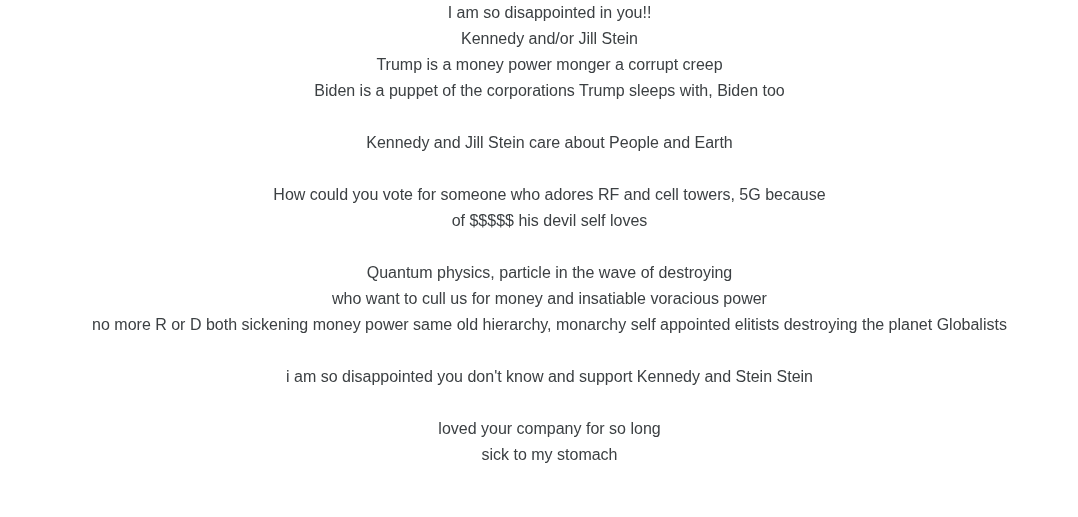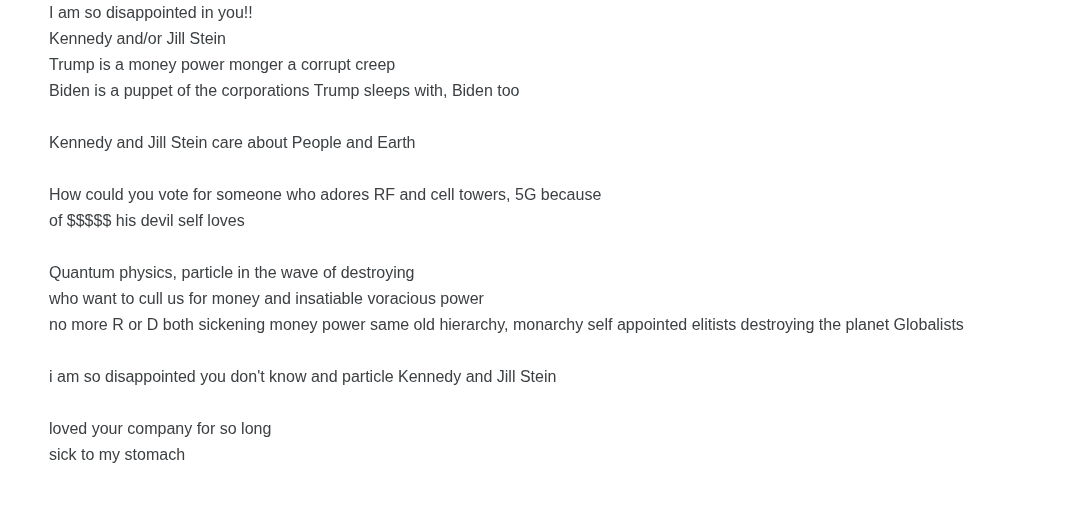--- a/index.html
+++ b/index.html
@@ -13,20 +13,21 @@
     height: 517px;
     background: #ffffff;
     overflow: hidden;
     font-family: "Liberation Sans", sans-serif;
   }
   .message-body {
     padding: 0 28px 0 49px;
     font-size: 16px;
     line-height: 26px;
     color: #3c4043;
+    text-align: center;
   }
   .message-line {
     min-height: 26px;
     white-space: pre-wrap;
   }
 </style>
 </head>
 <body>
 
 <div class="page">
@@ -38,18 +39,18 @@
     <div class="message-line"></div>
     <div class="message-line">Kennedy and Jill Stein care about People and Earth</div>
     <div class="message-line"></div>
     <div class="message-line">How could you vote for someone who adores RF and cell towers, 5G because</div>
     <div class="message-line">of $$$$$ his devil self loves</div>
     <div class="message-line"></div>
     <div class="message-line">Quantum physics, particle in the wave of destroying</div>
     <div class="message-line">who want to cull us for money and insatiable voracious power</div>
     <div class="message-line">no more R or D both sickening money power same old hierarchy, monarchy self appointed elitists destroying the planet Globalists</div>
     <div class="message-line"></div>
-    <div class="message-line">i am so disappointed you don't know and particle Kennedy and Jill Stein</div>
+    <div class="message-line">i am so disappointed you don't know and support Kennedy and Stein Stein</div>
     <div class="message-line"></div>
     <div class="message-line">loved your company for so long</div>
     <div class="message-line">sick to my stomach</div>
   </div>
 </div>
 
 </body></html>

